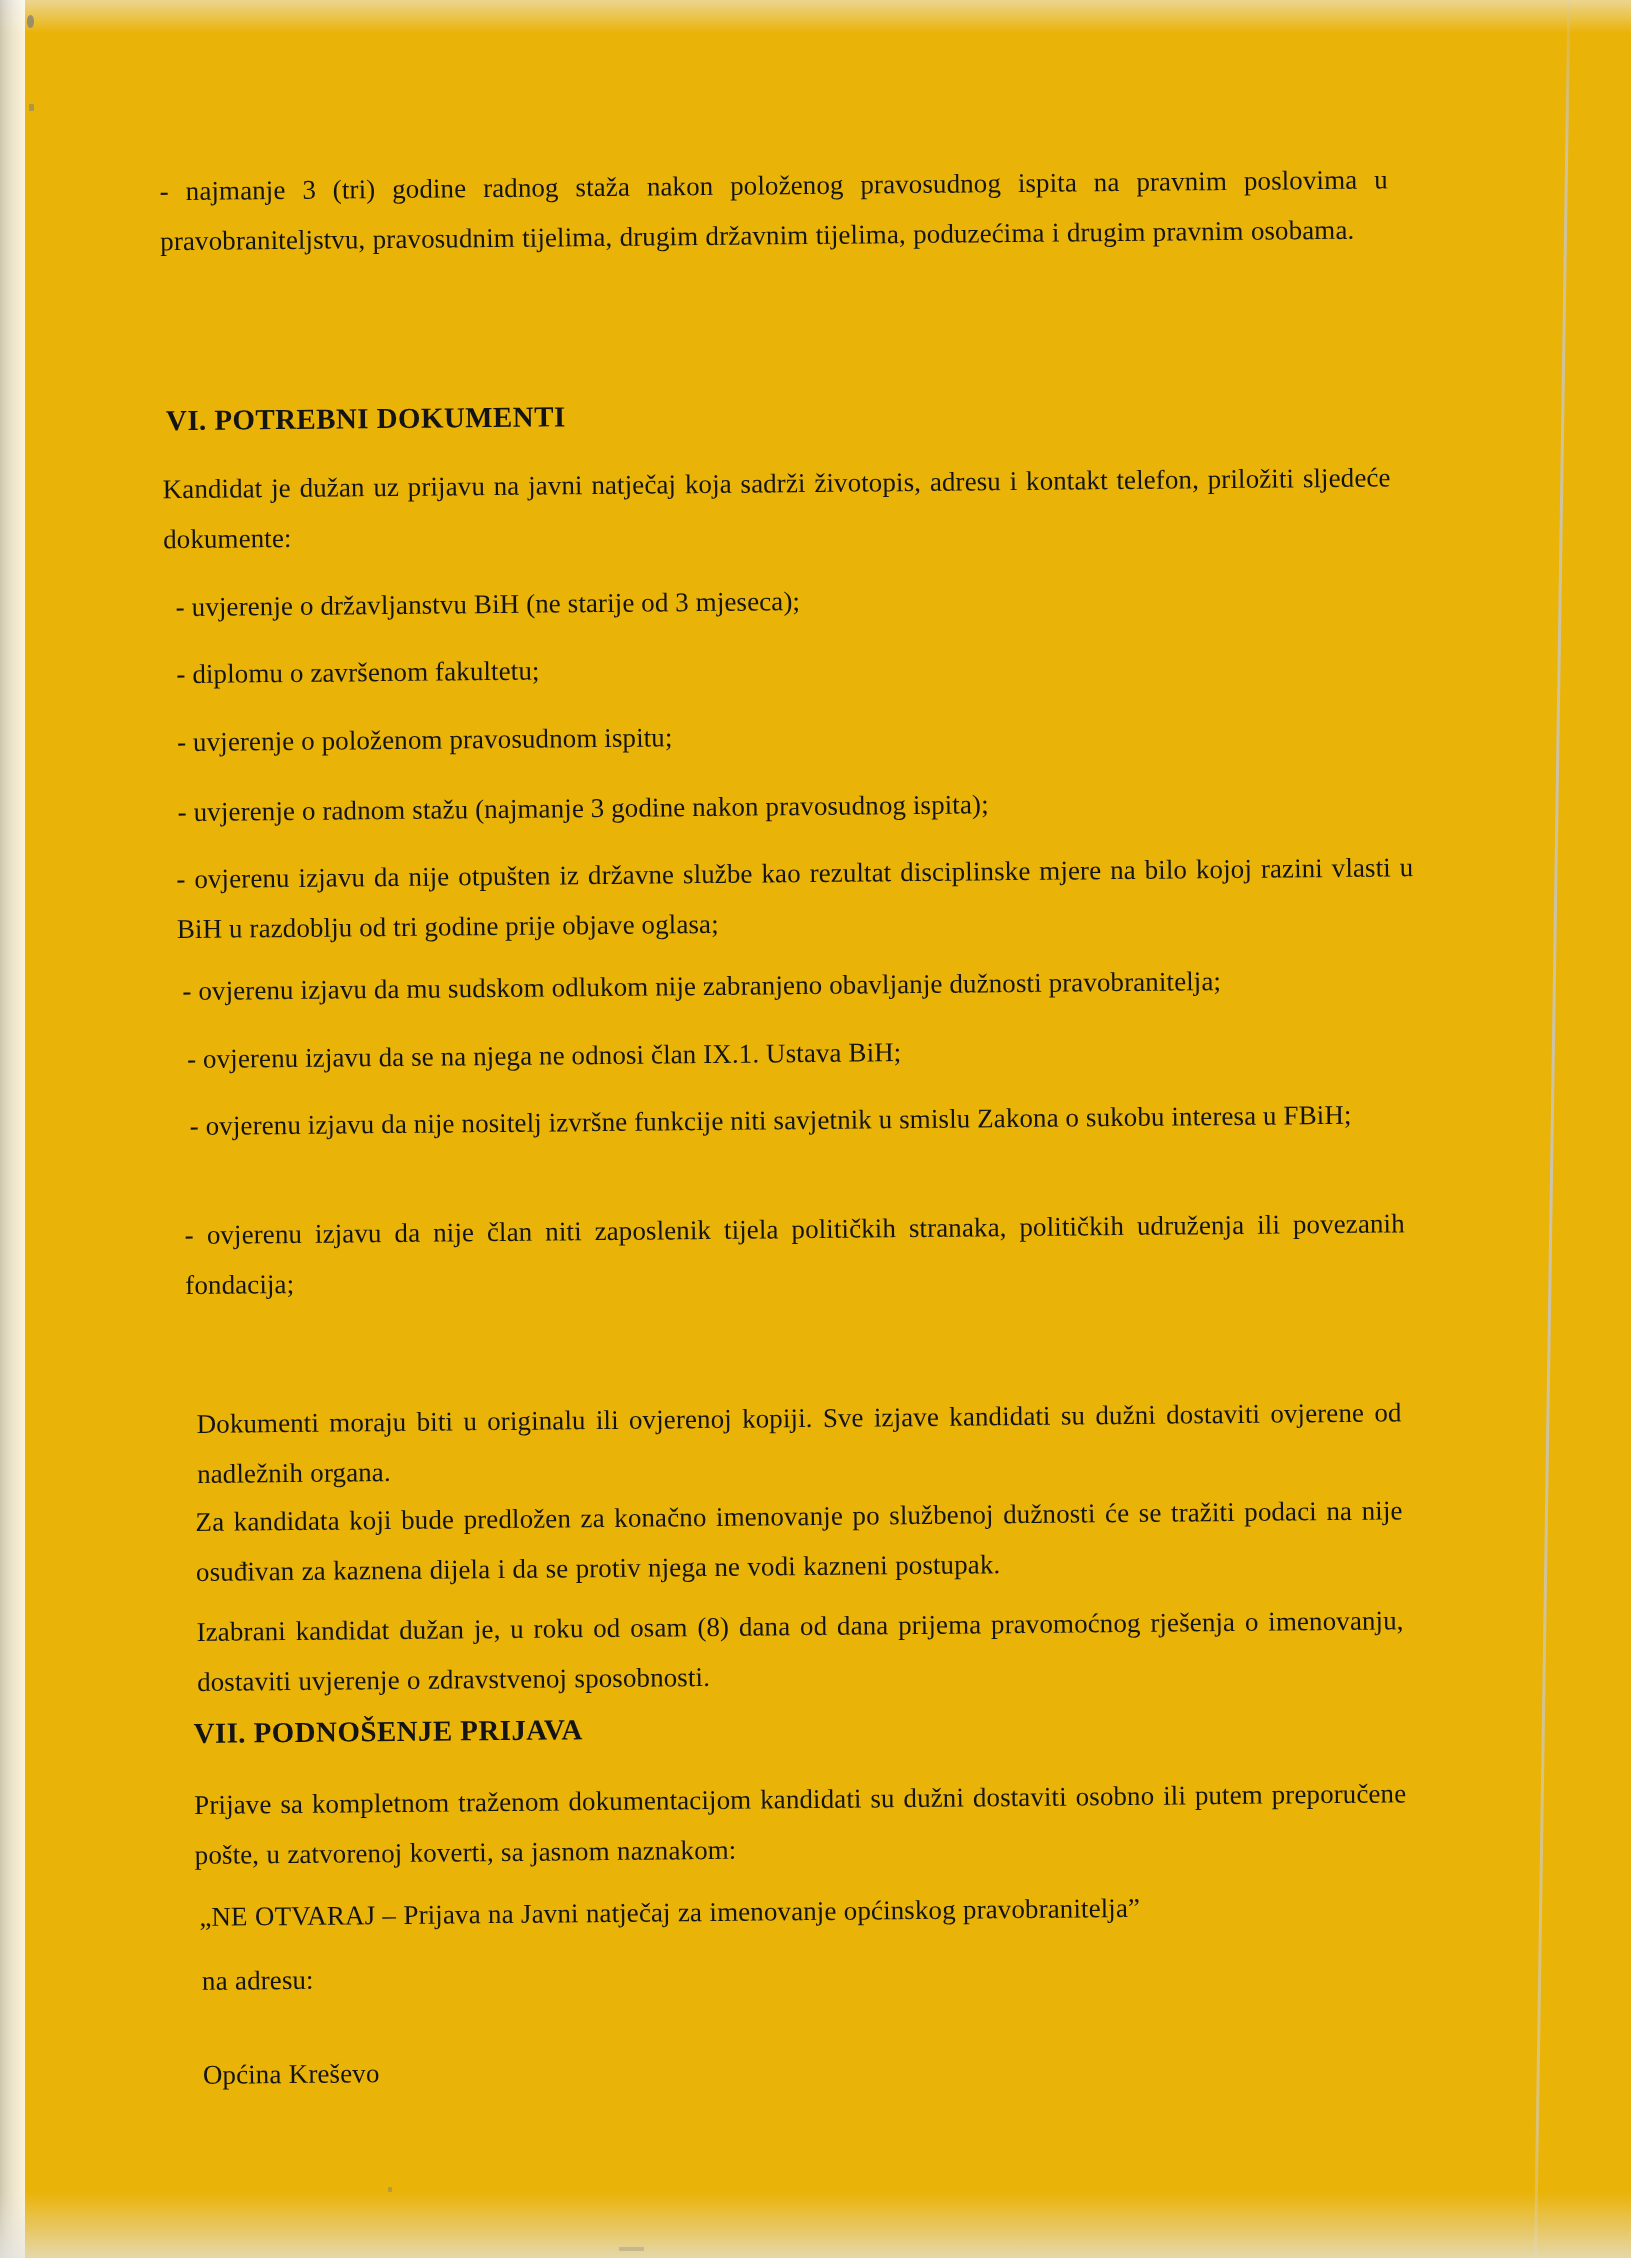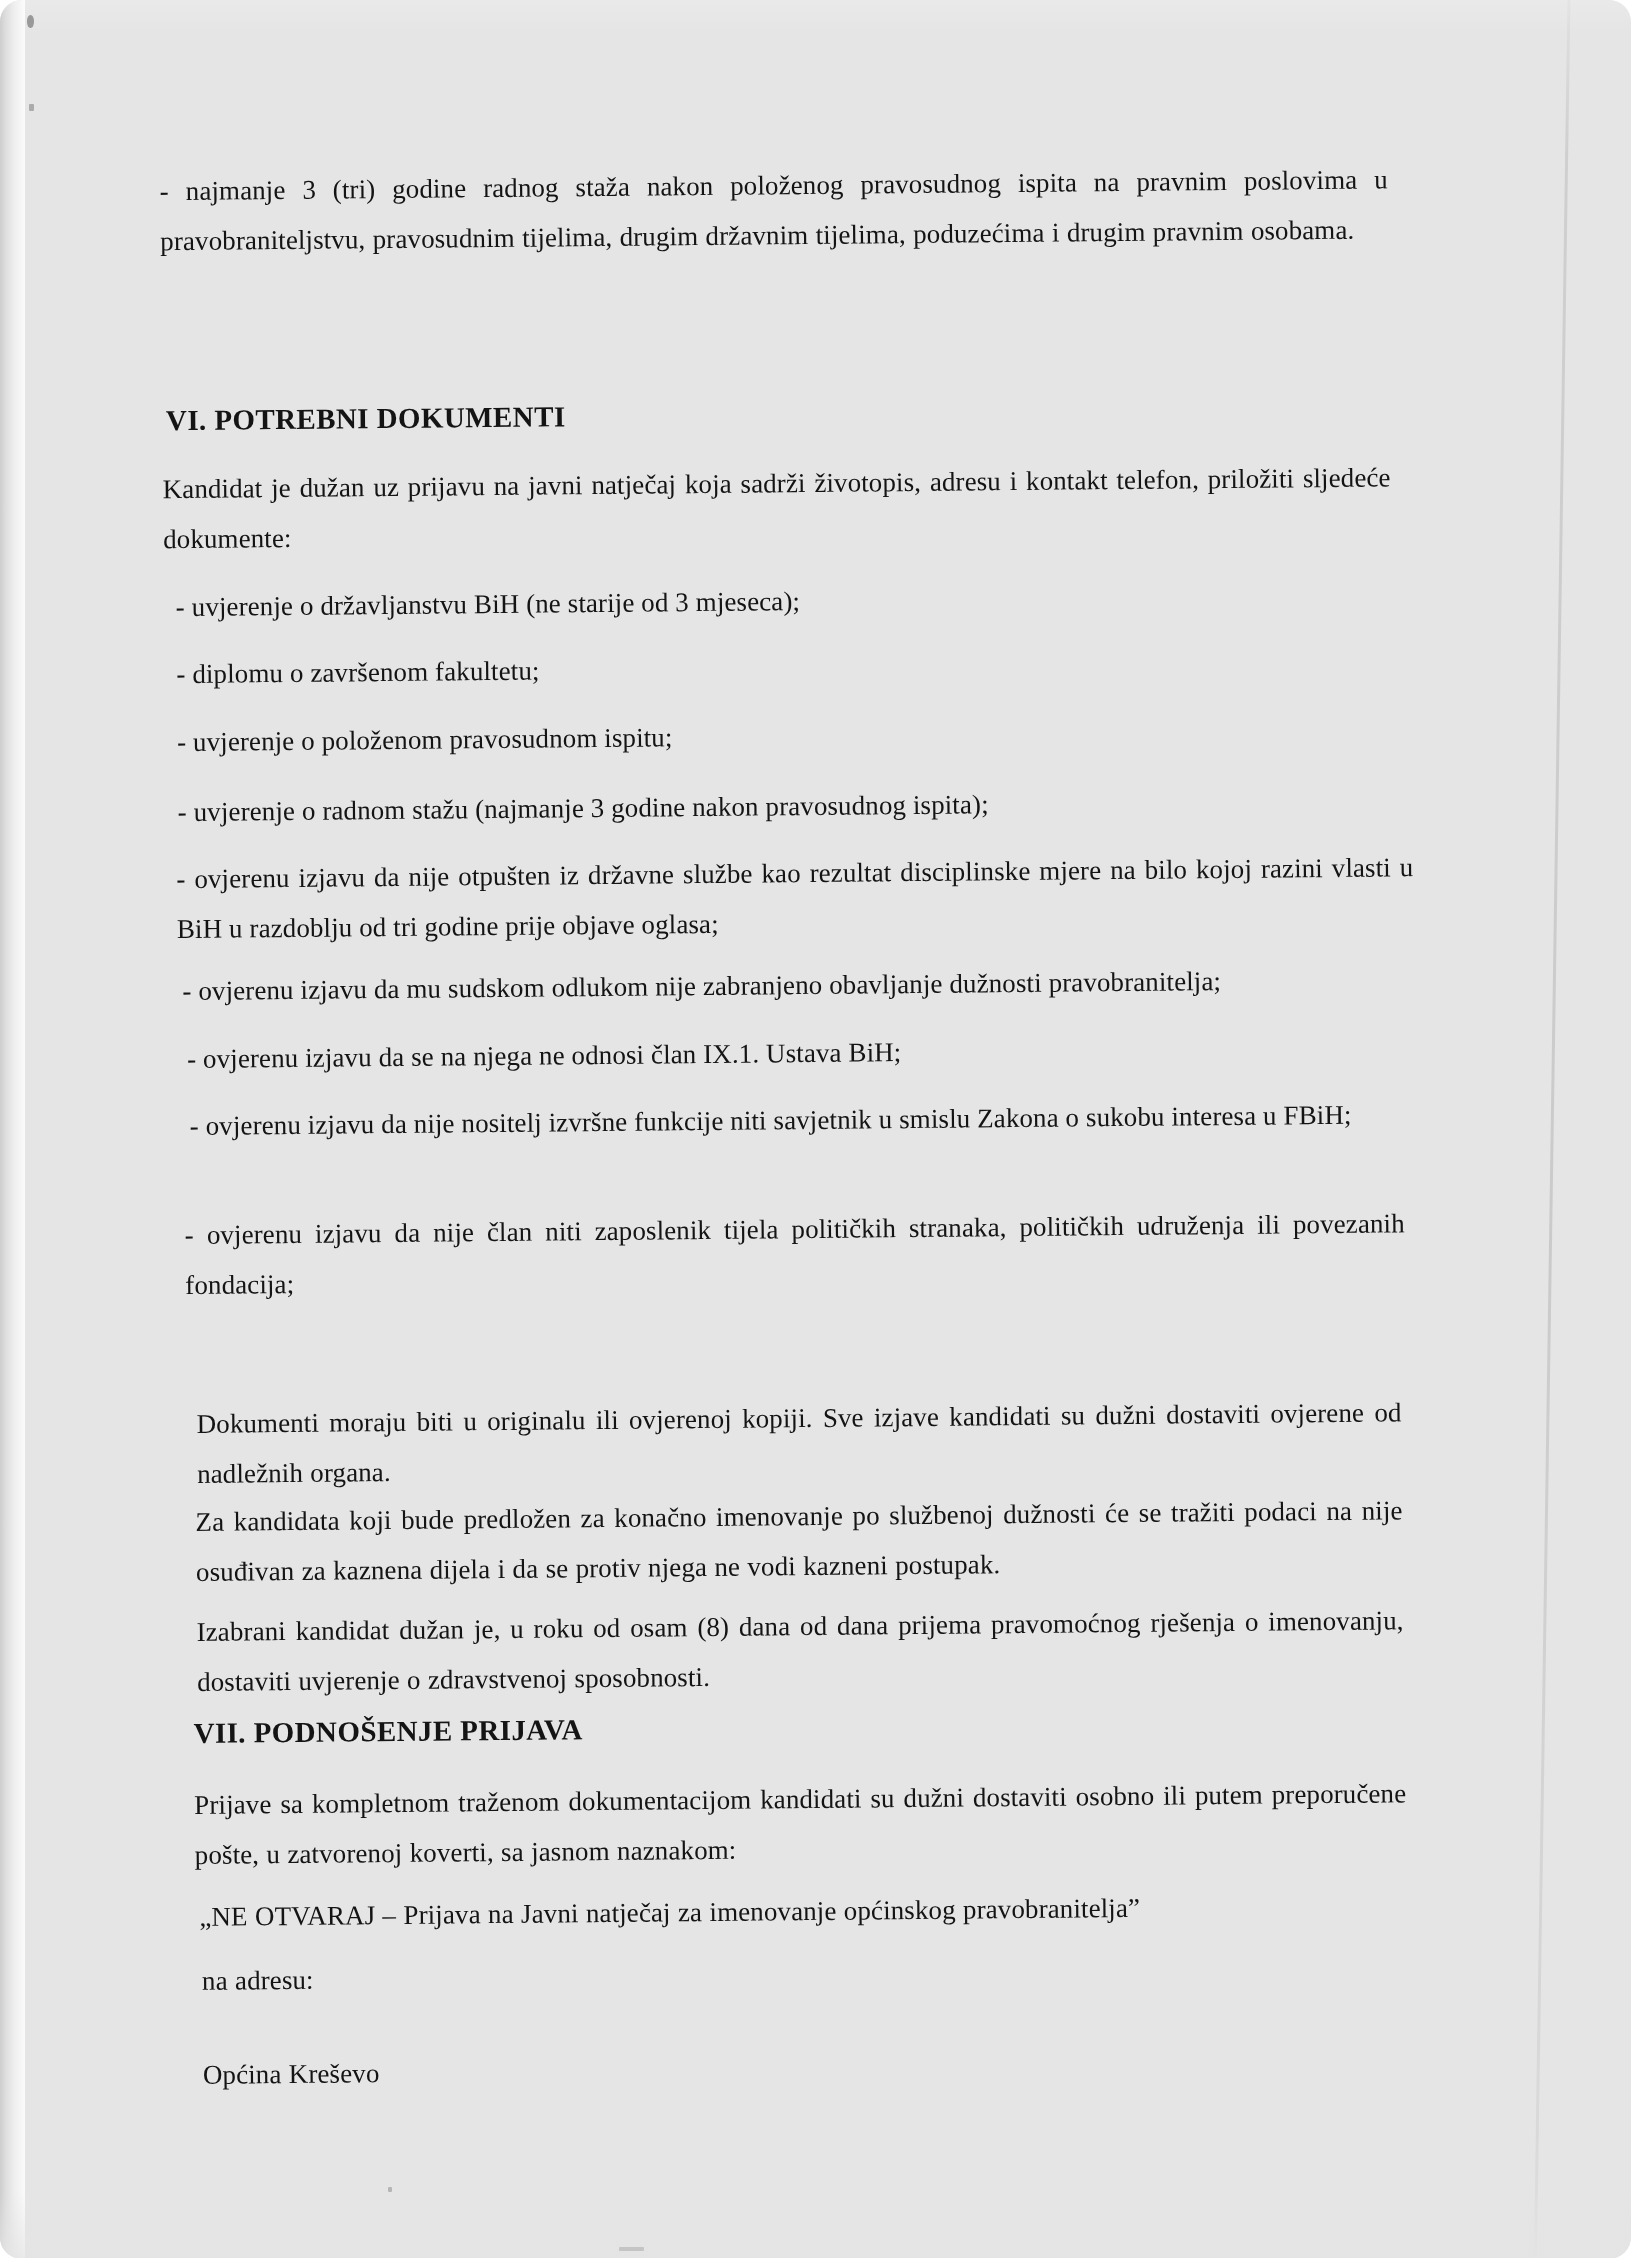--- a/index.html
+++ b/index.html
@@ -13,23 +13,22 @@
     overflow: hidden;
     font-family: "Liberation Serif", "DejaVu Serif", serif;
     color: #141414;
     position: relative;
   }
 
   
   #scan-page {
     position: absolute;
     inset: 0;
-    background: #e5e5e5;
+    background: #eab308;
     overflow: hidden;
-    border-radius: 22px;
   }
 
   
   .edge-shadow-left {
     position: absolute;
     left: 0; top: 0;
     width: 25px; height: 100%;
     background: linear-gradient(to right,
         #c9c9c9 0%, #dcdcdc 22%, #efefef 55%, #ffffff 100%);
     opacity: 0.85;

